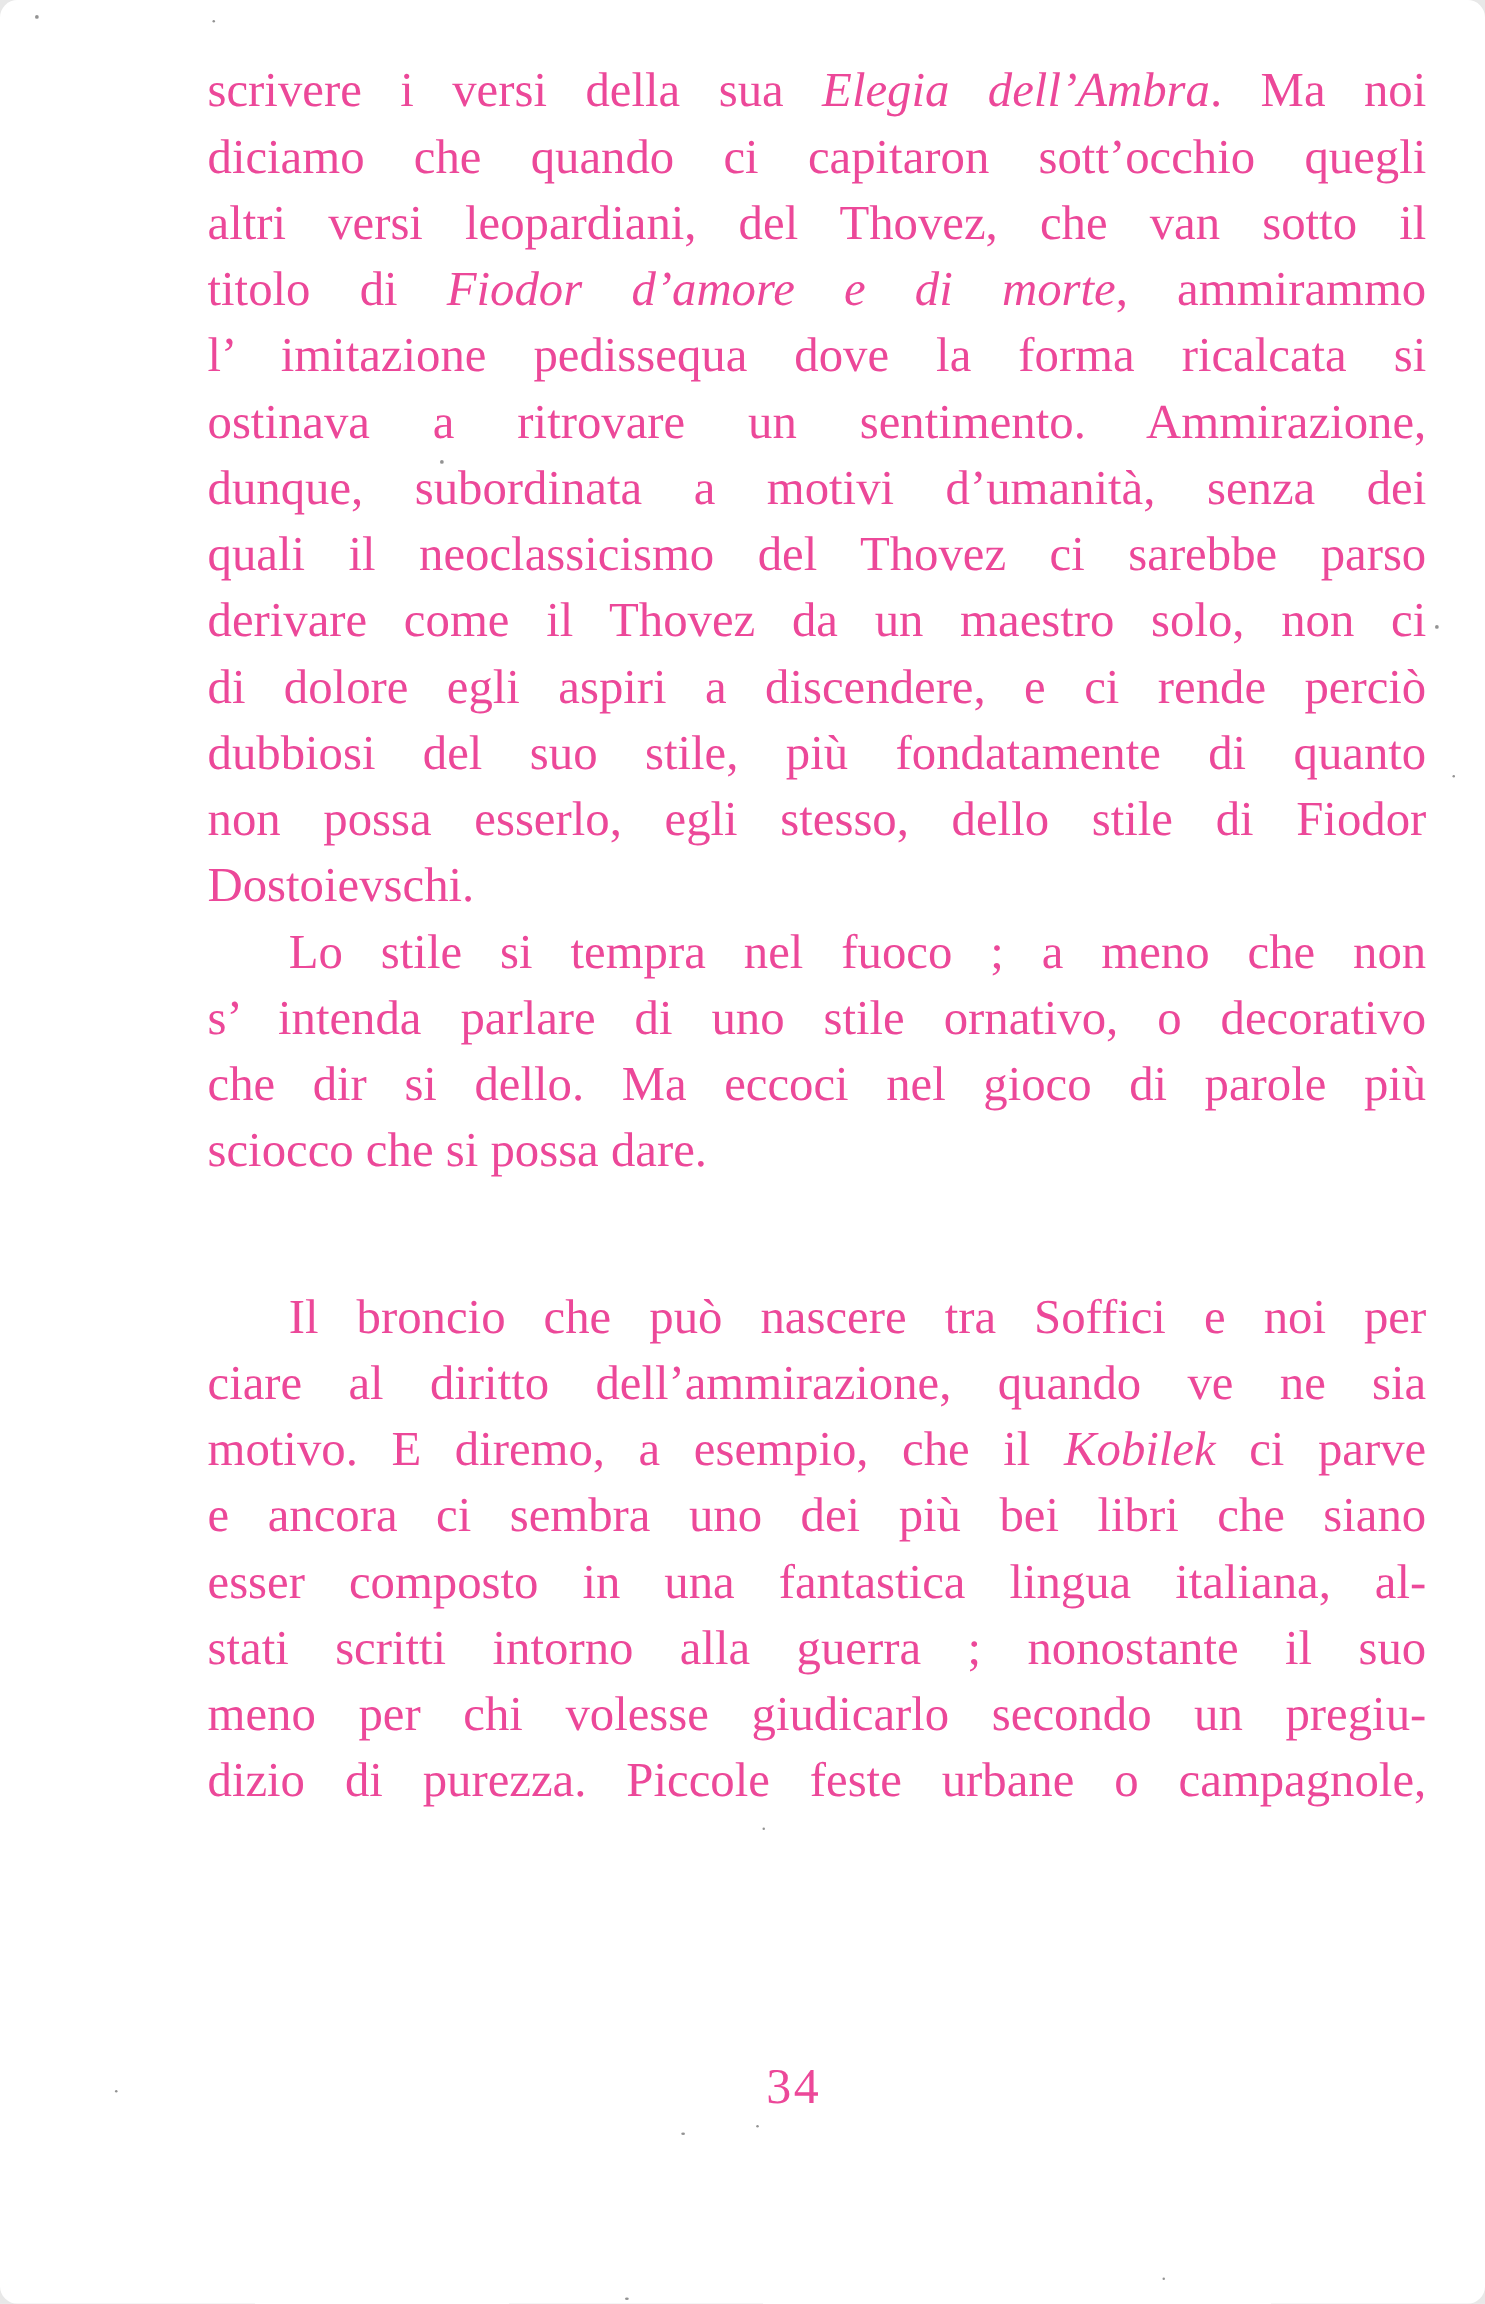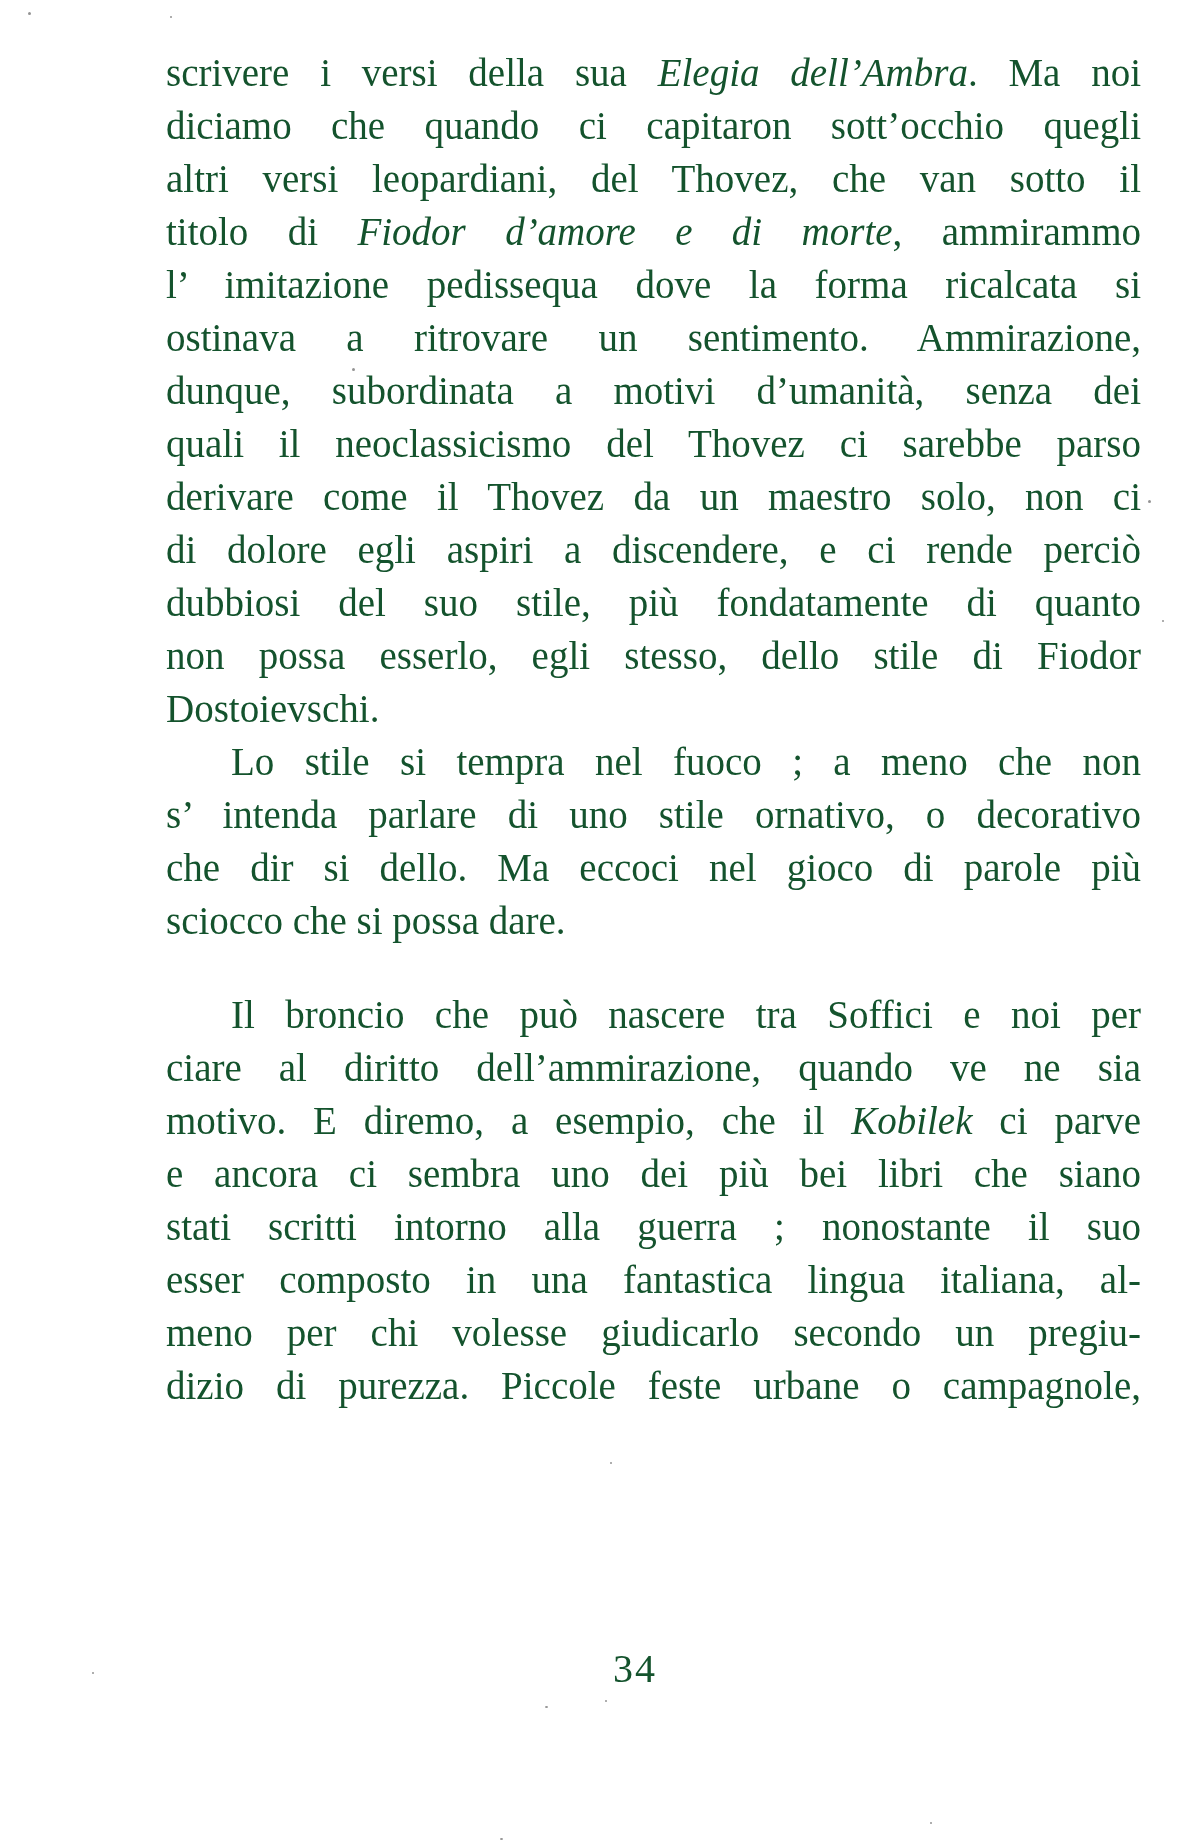--- a/index.html
+++ b/index.html
@@ -2,31 +2,32 @@
 <html><head>
 <meta charset="utf-8">
 <style>
   html,body{margin:0;padding:0;background:#e8e8e8;}
   .page{
     position:relative;
     width:1188px;height:1843px;
     background:#ffffff;
     overflow:hidden;
     font-family:"Liberation Serif","DejaVu Serif",serif;
-    color:#14532d;
+    color:#ec4899;
+    border-radius:14px;
   }
   .text-block{
     position:absolute;
     left:166px;top:46px;
     width:975px;
     font-size:39px;
     line-height:53px;
   }
   .para{margin:0;}
-  .para.gap{margin-top:41px;}
+  .para.gap{margin-top:80px;}
   .line{
     height:53px;
     overflow:hidden;
     text-align:justify;
     text-align-last:justify;
     white-space:normal;
   }
   .line.lastline{
     text-align-last:left;
   }
@@ -74,22 +75,22 @@
         <div class="line"><span class="">Lo stile si tempra nel fuoco ; a meno che non</span></div>
         <div class="line"><span class="">s’ intenda parlare di uno stile ornativo, o decorativo</span></div>
         <div class="line"><span class="">che dir si dello. Ma eccoci nel gioco di parole più</span></div>
         <div class="line lastline"><span class="">sciocco che si possa dare.</span></div>
       </div>
       <div class="para indent gap">
         <div class="line"><span class="">Il broncio che può nascere tra Soffici e noi per</span></div>
         <div class="line"><span class="">ciare al diritto dell’ammirazione, quando ve ne sia</span></div>
         <div class="line"><span class="">motivo. E diremo, a esempio, che il </span><span class="it">Kobilek</span><span class=""> ci parve</span></div>
         <div class="line"><span class="">e ancora ci sembra uno dei più bei libri che siano</span></div>
+        <div class="line"><span class="">esser composto in una fantastica lingua italiana, al-</span></div>
         <div class="line"><span class="">stati scritti intorno alla guerra ; nonostante il suo</span></div>
-        <div class="line"><span class="">esser composto in una fantastica lingua italiana, al-</span></div>
         <div class="line"><span class="">meno per chi volesse giudicarlo secondo un pregiu-</span></div>
         <div class="line"><span class="">dizio di purezza. Piccole feste urbane o campagnole,</span></div>
       </div>
     </div>
 
   <div class="page-number">34</div>
 
   <div class="speckle" style="left:28px;top:12px;width:3px;height:3px;"></div>
   <div class="speckle" style="left:170px;top:16px;width:2px;height:2px;"></div>
   <div class="speckle" style="left:352px;top:368px;width:3px;height:3px;"></div>

